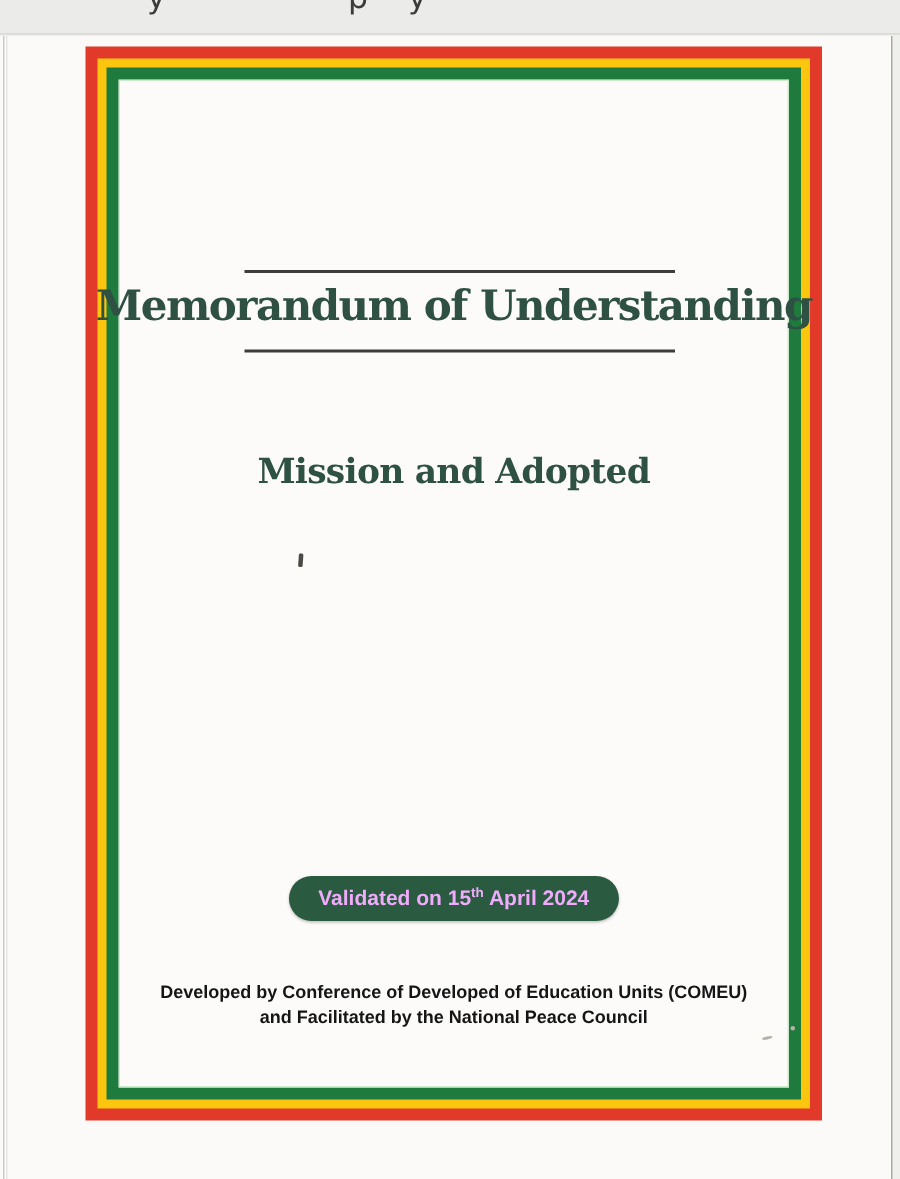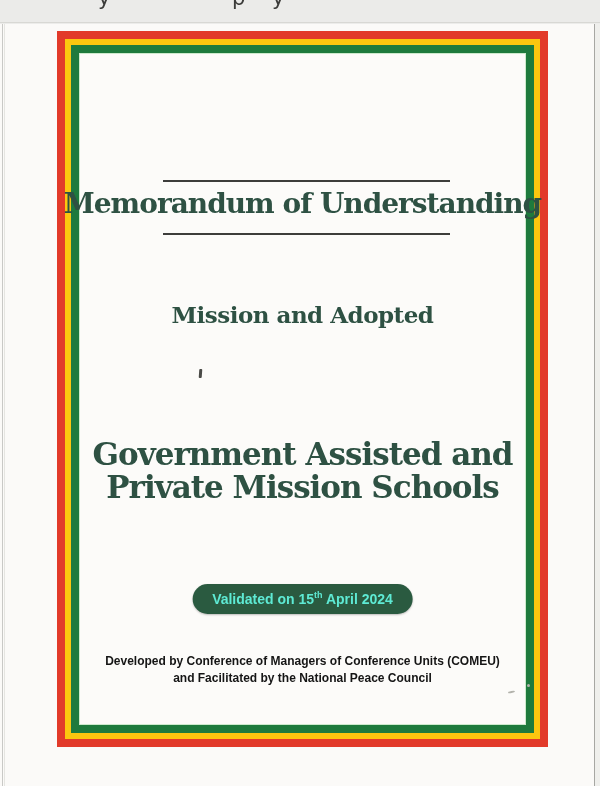--- a/index.html
+++ b/index.html
@@ -95,21 +95,21 @@
     position: absolute; top: 390px; left: 0; width: 100%;
     text-align: center;
     font-weight: bold; font-size: 31px; line-height: 33px; letter-spacing: -1px;
     color: #2e5143;
   }
 
   .badge {
     position: absolute; top: 536px; left: 50%;
     transform: translateX(-50%);
     background: #2a5a40;
-    color: #5eead4;
+    color: #f0abfc;
     border-radius: 16px;
     padding: 6px 20px 7px 20px;
     font-family: "Liberation Sans", sans-serif;
     font-weight: bold; font-size: 14px;
     white-space: nowrap;
     box-shadow: 0 1px 2px rgba(0,0,0,0.25);
   }
   .badge sup { font-size: 9px; }
 
   .footer-credit {
@@ -151,29 +151,25 @@
 
   <div class="content-layer">
     <div class="rule rule-top"></div>
     <div class="doc-title">Memorandum of Understanding</div>
     <div class="rule rule-bottom"></div>
 
     <div class="agreed-line">Mission and Adopted</div>
 
     <div class="stray-mark"></div>
 
-    <div class="main-title">
-      <div>Government Assisted and</div>
-      <div>Private Mission Schools</div>
-    </div>
 
     <div class="badge"><span>Validated on 15</span><sup>th</sup><span> April 2024</span></div>
 
     <div class="footer-credit">
-      <div>Developed by Conference of Managers of Conference Units (COMEU)</div>
+      <div>Developed by Conference of Developed of Education Units (COMEU)</div>
       <div>and Facilitated by the National Peace Council</div>
     </div>
   </div>
 
   <div class="speck speck-1"></div>
   <div class="speck speck-2"></div>
 
 </div>
 
 </body></html>

